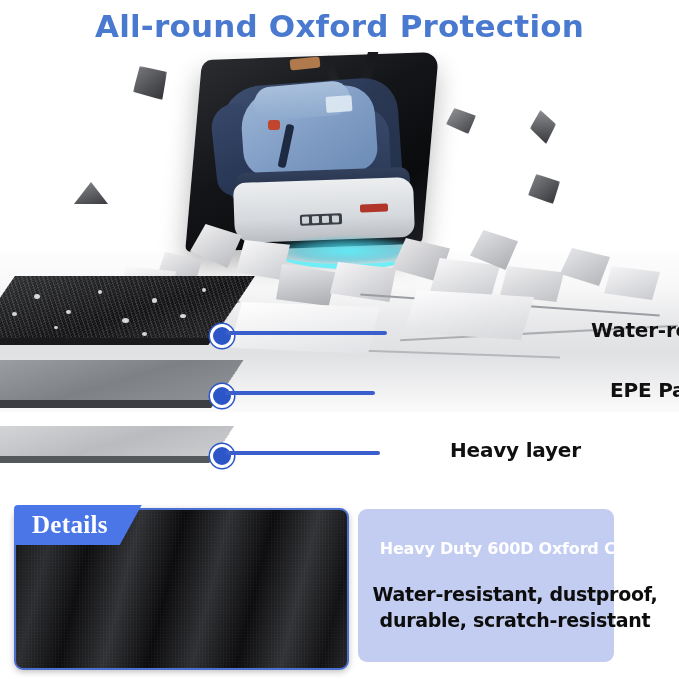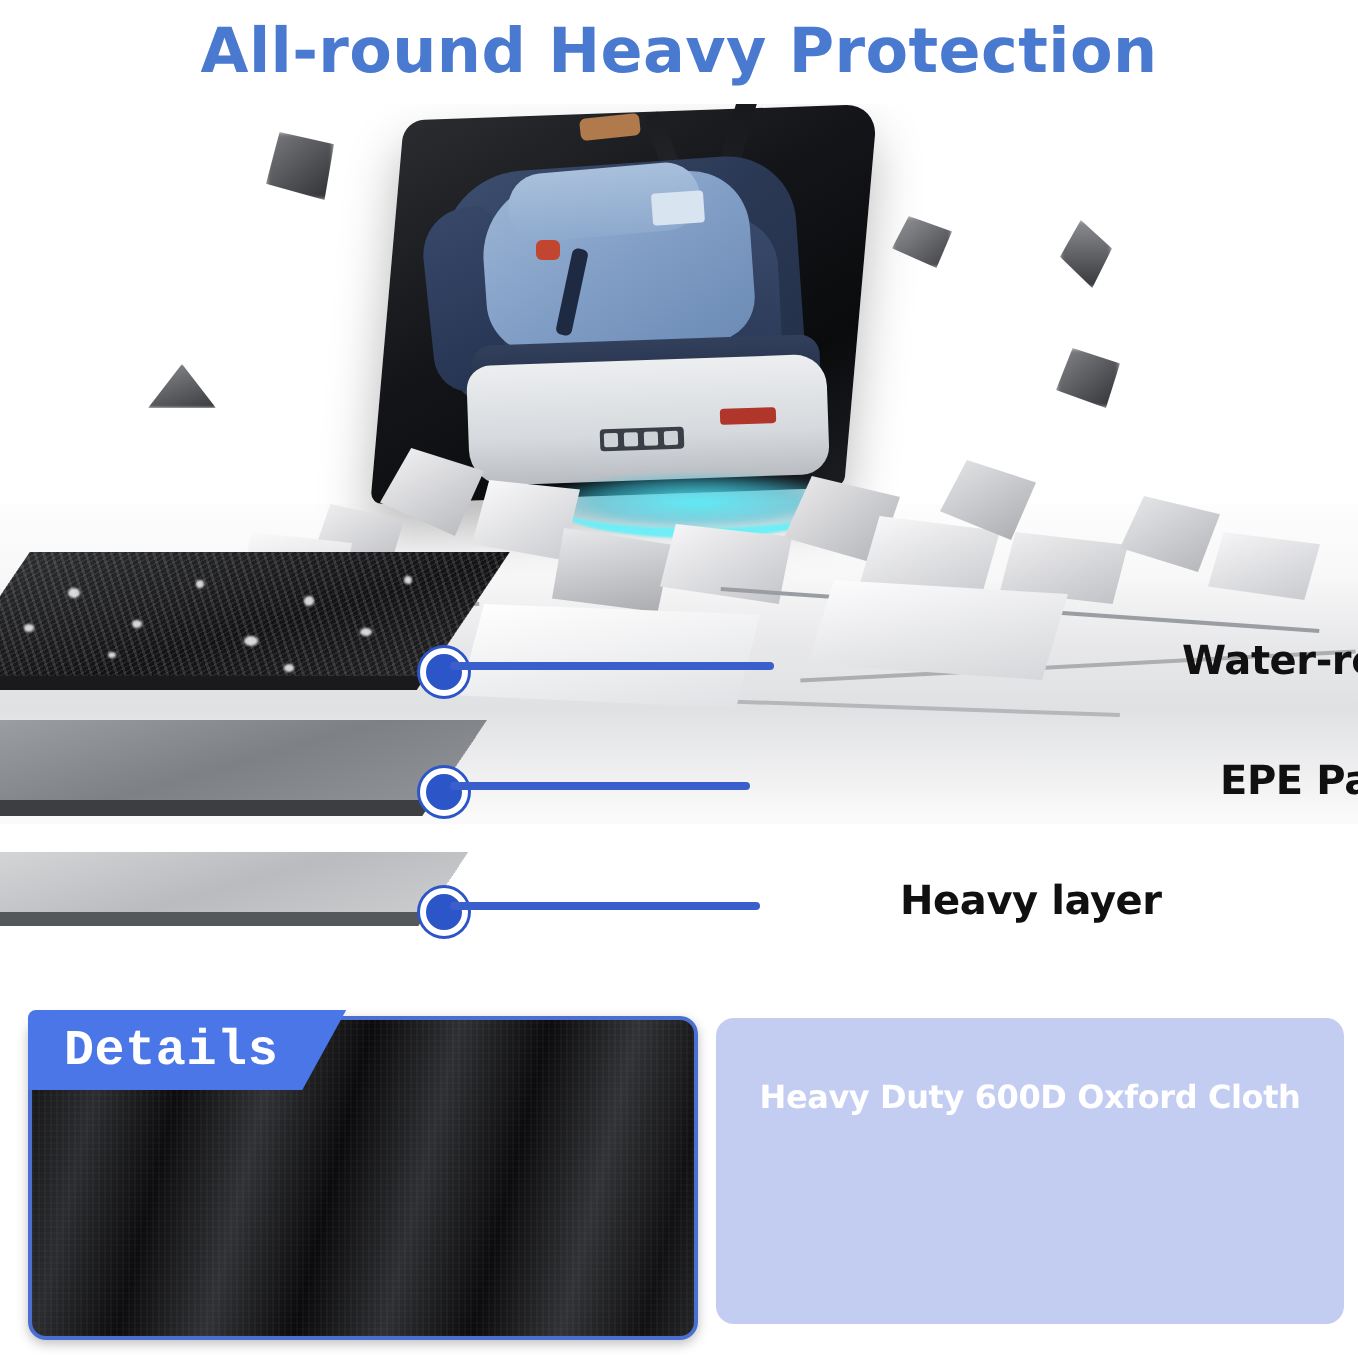--- a/index.html
+++ b/index.html
@@ -181,46 +181,46 @@
   .weave{
     position:absolute;inset:0;opacity:.22;
     background:
       repeating-linear-gradient(90deg,rgba(255,255,255,.14) 0 1px,rgba(0,0,0,0) 1px 3px),
       repeating-linear-gradient(0deg,rgba(255,255,255,.09) 0 1px,rgba(0,0,0,0) 1px 3px);
   }
   .detailsBadge{
     position:absolute;left:14px;top:505px;height:40px;padding:0 34px 0 18px;
     background:#4a76e8;color:#ffffff;
     display:flex;align-items:center;
-    font-family:Liberation Mono, monospace;
+    font-family:Liberation Serif, serif;
     font-size:25px;font-weight:bold;letter-spacing:.3px;
     clip-path:polygon(0 0,100% 0,calc(100% - 22px) 100%,0 100%);
     border-radius:4px 0 0 0;
   }
   .specPanel{
-    position:absolute;left:358px;top:509px;width:314px;height:153px;
+    position:absolute;left:358px;top:509px;width:256px;height:153px;
     background:#c3cdf2;border-radius:9px;
   }
   .specTitle{
     position:absolute;left:0;top:30px;width:314px;text-align:center;
     color:#ffffff;font-family:"DejaVu Sans", sans-serif;
     font-size:16px;font-weight:bold;letter-spacing:-.2px;white-space:nowrap;
   }
   .specBody{
     position:absolute;left:0;top:72px;width:314px;text-align:center;
     color:#0d0d0d;font-family:"DejaVu Sans", sans-serif;
     font-size:19px;font-weight:bold;line-height:26px;letter-spacing:-.3px;
   }
 </style>
 </head>
 <body>
 
 <div id="page">
 
-  <div class="title">All-round Heavy Protection</div>
+  <div class="title">All-round Oxford Protection</div>
 
   <div class="scene">
 
     <div class="floor"></div>
     <div class="floorShade"></div>
 
     <div class="shard" style="left:133px;top:14px;width:34px;height:34px;background:linear-gradient(140deg,#7b7c80,#2e2f33);clip-path:polygon(20% 0,100% 18%,86% 100%,0 76%);filter:blur(1.2px);"></div>
     <div class="shard" style="left:74px;top:130px;width:34px;height:22px;background:linear-gradient(160deg,#8a8b8f,#3a3b3f);clip-path:polygon(50% 0,100% 100%,0 100%);filter:blur(.7px);"></div>
     <div class="shard" style="left:446px;top:56px;width:30px;height:26px;background:linear-gradient(140deg,#9a9b9f,#3c3d41);clip-path:polygon(28% 0,100% 30%,74% 100%,0 62%);filter:blur(1px);"></div>
     <div class="shard" style="left:530px;top:58px;width:26px;height:34px;background:linear-gradient(180deg,#8d8e92,#37383c);clip-path:polygon(40% 0,100% 42%,62% 100%,0 54%);filter:blur(1.1px);"></div>
@@ -312,15 +312,16 @@
     <span class="cLabel" style="left:240px;">Heavy layer</span>
   </div>
 
   <div class="detailsPhoto">
     <div class="weave"></div>
   </div>
   <div class="detailsBadge">Details</div>
 
   <div class="specPanel">
     <div class="specTitle">Heavy Duty 600D Oxford Cloth</div>
+    <div class="specBody">Water-resistant, dustproof, durable, scratch-resistant</div>
   </div>
 
 </div>
 
 </body></html>

